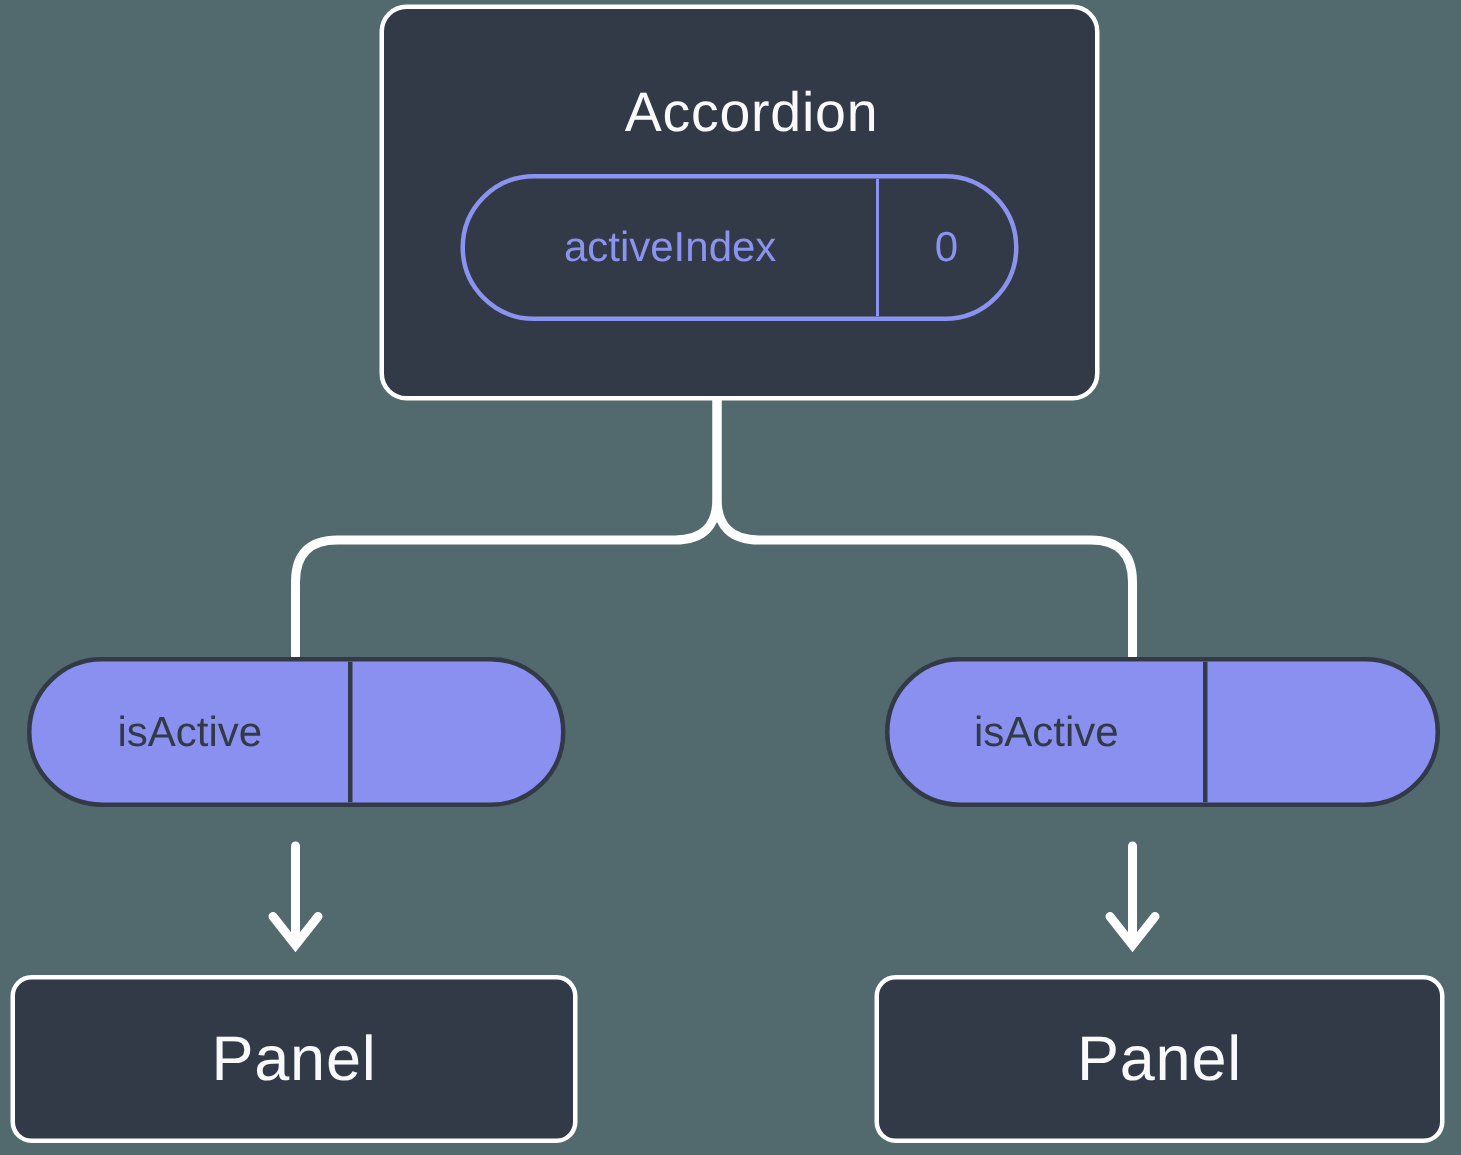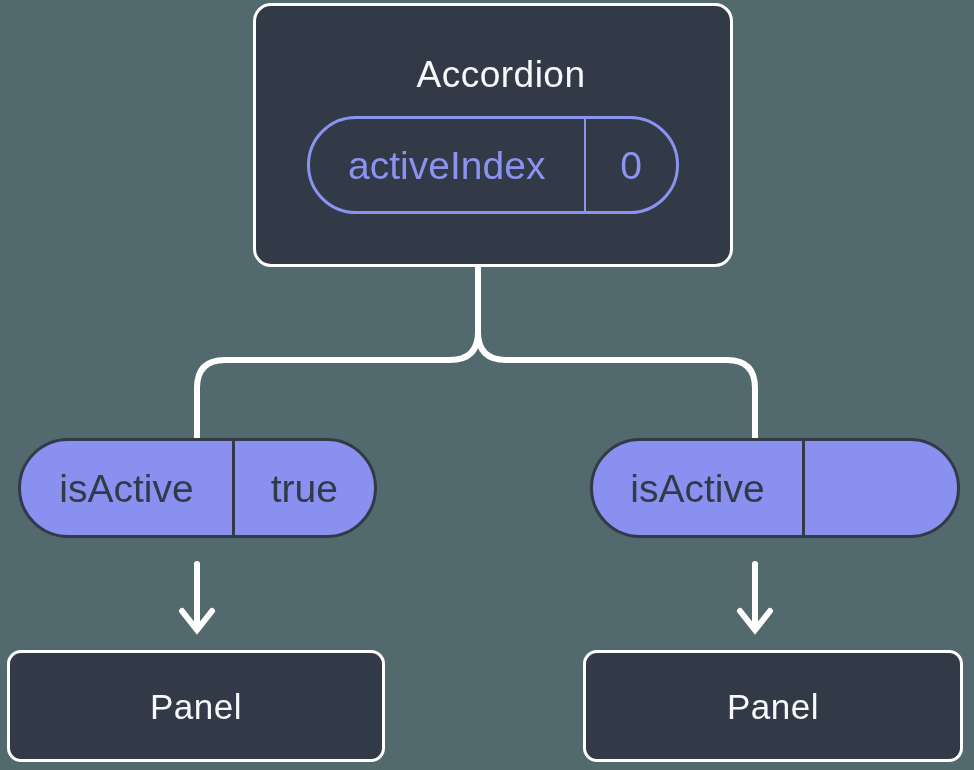--- a/index.html
+++ b/index.html
@@ -98,42 +98,42 @@
   .pill-solid .divider {
     width: 2.5px;
     background: #333A47;
   }
   .pill-left  { left: 18px;  width: 359px; }
   .pill-right { left: 590px; width: 370px; }
   .cell {
     display: flex;
     align-items: center;
     justify-content: center;
-    font-size: 39px;
+    font-size: 28px;
     font-weight: 400;
     line-height: 1;
   }
   .cell-name { flex: 1 1 auto; }
   .pill-outline .cell-value { width: 90px; flex: 0 0 auto; }
   .pill-left  .cell-name  { flex: 0 0 211px; }
   .pill-left  .cell-value { flex: 1 1 auto; }
   .pill-right .cell-name  { flex: 0 0 209px; }
   .pill-right .cell-value { flex: 1 1 auto; }
   .node-panel {
     border-radius: 14px;
     border-width: 3px;
     display: flex;
     align-items: center;
     justify-content: center;
   }
   .panel-left  { left: 7px;   top: 650px; width: 378px; height: 112px; }
   .panel-right { left: 583px; top: 650px; width: 380px; height: 112px; }
   .panel-title {
     color: #F7F9FB;
-    font-size: 35px;
+    font-size: 42px;
     font-weight: 500;
     letter-spacing: 0.5px;
     line-height: 1;
   }
 </style>
 </head>
 <body>
 
 <div class="stage">
 
@@ -155,21 +155,20 @@
     <div class="pill pill-outline">
       <div class="cell cell-name">activeIndex</div>
       <div class="divider"></div>
       <div class="cell cell-value">0</div>
     </div>
   </div>
 
   <div class="pill pill-solid pill-left">
     <div class="cell cell-name">isActive</div>
     <div class="divider"></div>
-    <div class="cell cell-value">true</div>
   </div>
 
   <div class="pill pill-solid pill-right">
     <div class="cell cell-name">isActive</div>
     <div class="divider"></div>
   </div>
 
   <div class="node node-panel panel-left">
     <div class="panel-title">Panel</div>
   </div>

